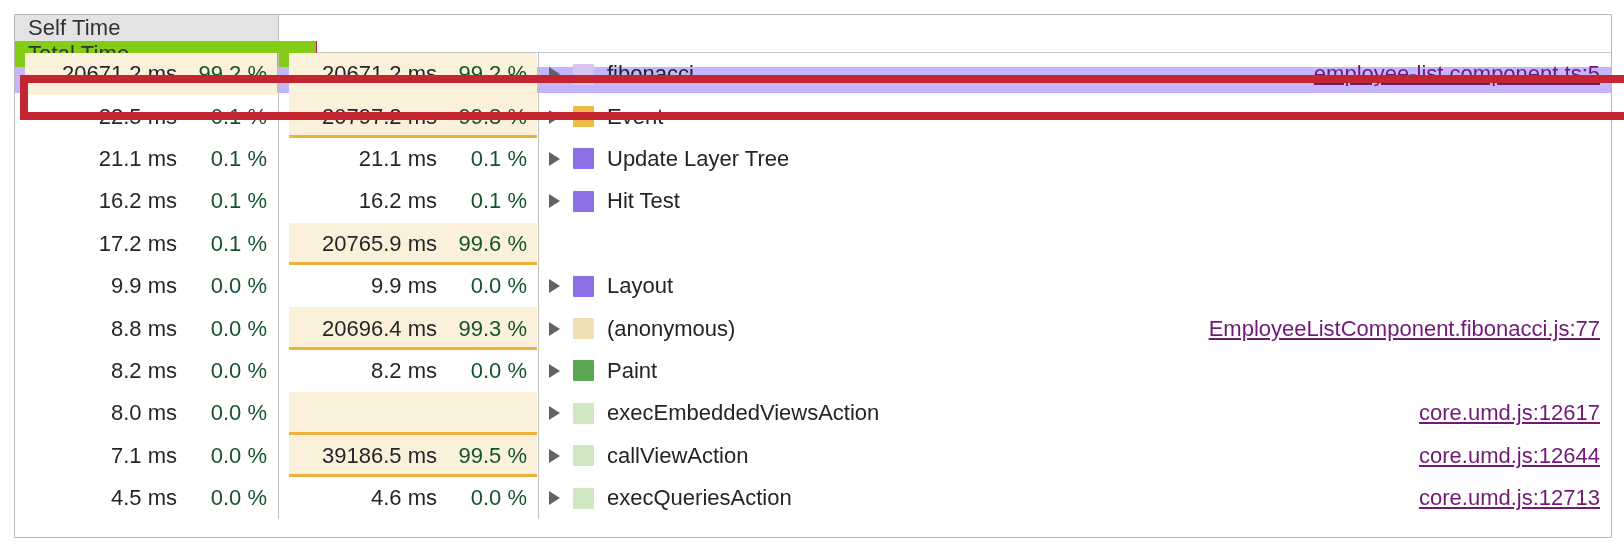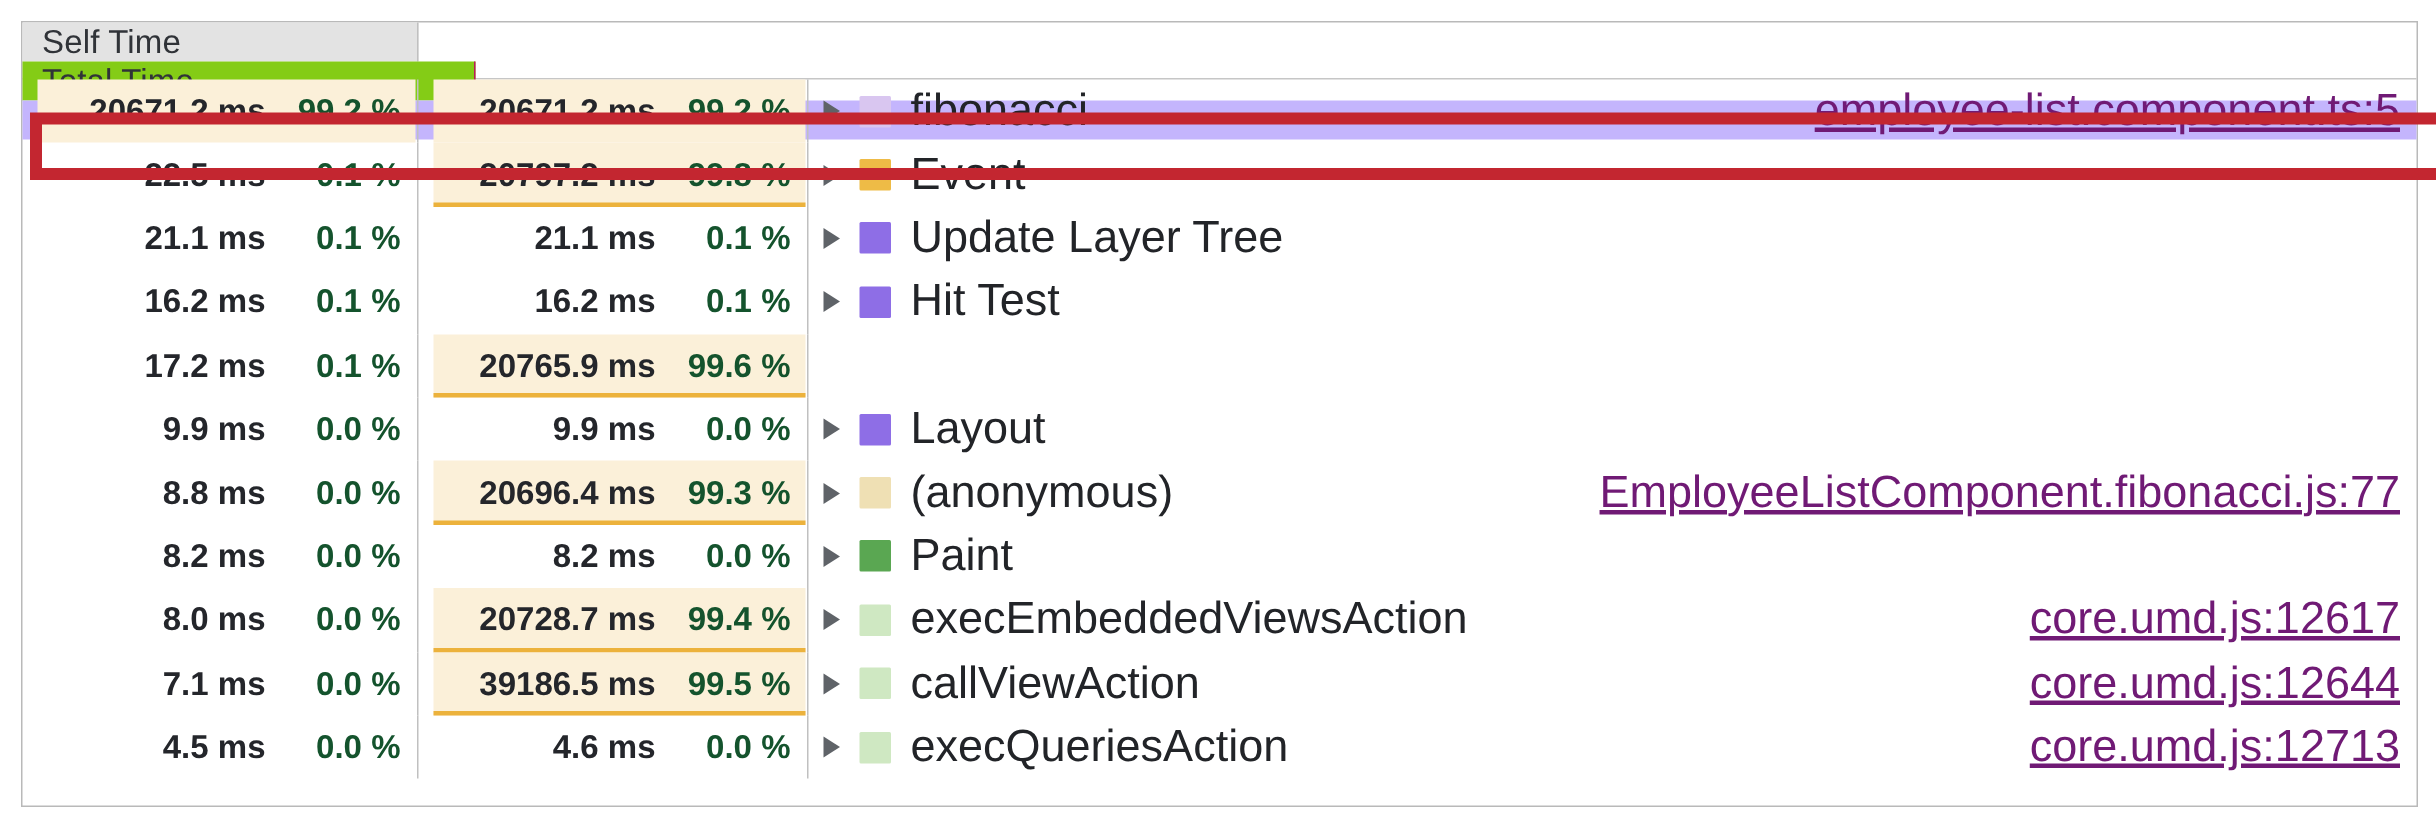--- a/index.html
+++ b/index.html
@@ -58,21 +58,20 @@
   .cell-num {
     position: relative;
     box-sizing: border-box;
     display: flex;
     align-items: center;
     justify-content: flex-end;
     font-size: 22px;
     color: #222428;
     padding-right: 11px;
     white-space: nowrap;
-    font-weight: bold;
   }
   .cell-self  { width: 264px; border-right: 1px solid #c0c0c0; }
   .cell-total { width: 260px; border-right: 1px solid #c0c0c0; }
 
   
   .bar {
     position: absolute;
     left: 10px;
     right: 1px;
     top: 0;
@@ -94,21 +93,21 @@
   .pct { color: #14532d; margin-left: 16px; min-width: 74px; text-align: right; display:inline-block;}
 
   
   .cell-act {
     flex: 1;
     box-sizing: border-box;
     display: flex;
     align-items: center;
     padding-left: 10px;
     padding-right: 11px;
-    font-size: 30px;
+    font-size: 22px;
     color: #222428;
     white-space: nowrap;
     justify-content: space-between;
   }
   .tri {
     width: 0; height: 0;
     border-left: 11px solid #5f6368;
     border-top: 7px solid transparent;
     border-bottom: 7px solid transparent;
     margin-right: 13px;
@@ -322,24 +321,20 @@
       </div>
       <div class="row">
         <div class="cell-num cell-self">
           <div class="numtext">
             <span class="ms">8.0 ms</span>
             <span class="pct">0.0 %</span>
           </div>
         </div>
         <div class="cell-num cell-total">
           <div class="bar"></div>
-          <div class="numtext">
-            <span class="ms">20728.7 ms</span>
-            <span class="pct">99.4 %</span>
-          </div>
         </div>
         <div class="cell-act">
           <span class="tri"></span>
           <span class="swatch" style="background: rgb(207, 232, 194);"></span>
           <span class="act-label">execEmbeddedViewsAction</span>
           <span class="spacer"></span>
           <span class="link">core.umd.js:12617</span>
         </div>
       </div>
       <div class="row">

